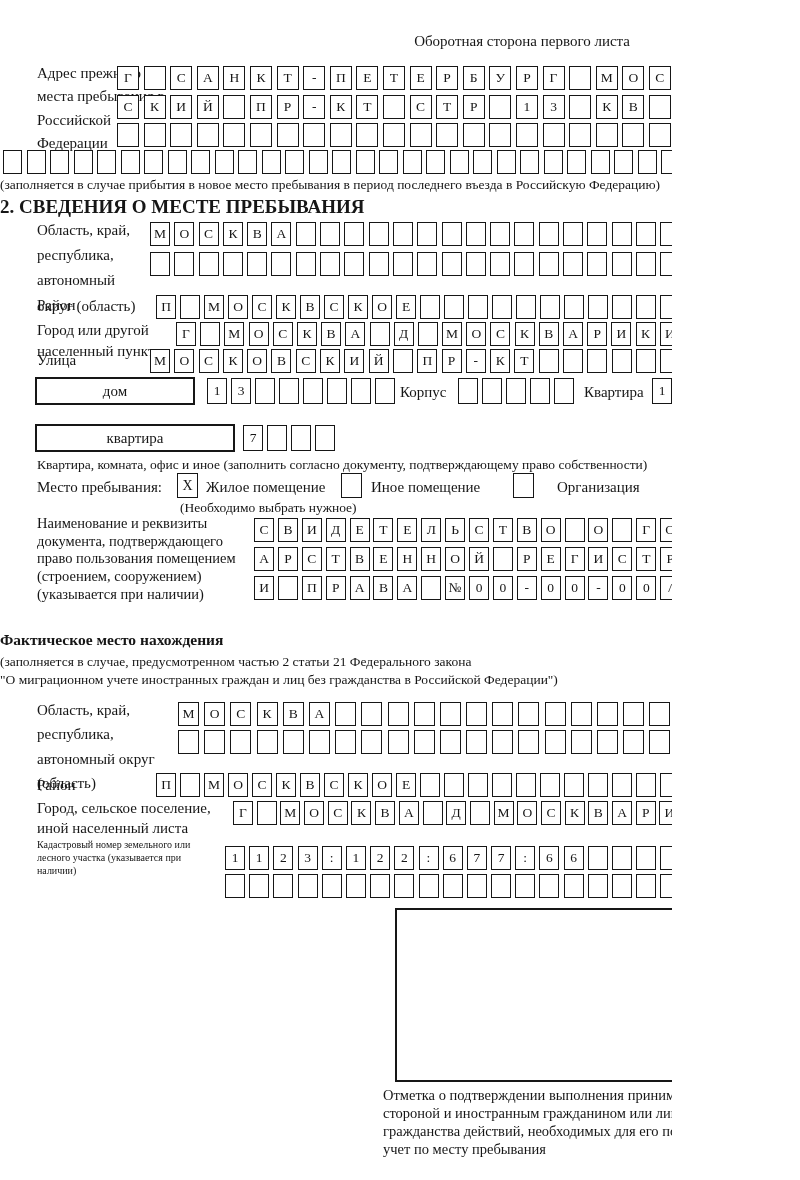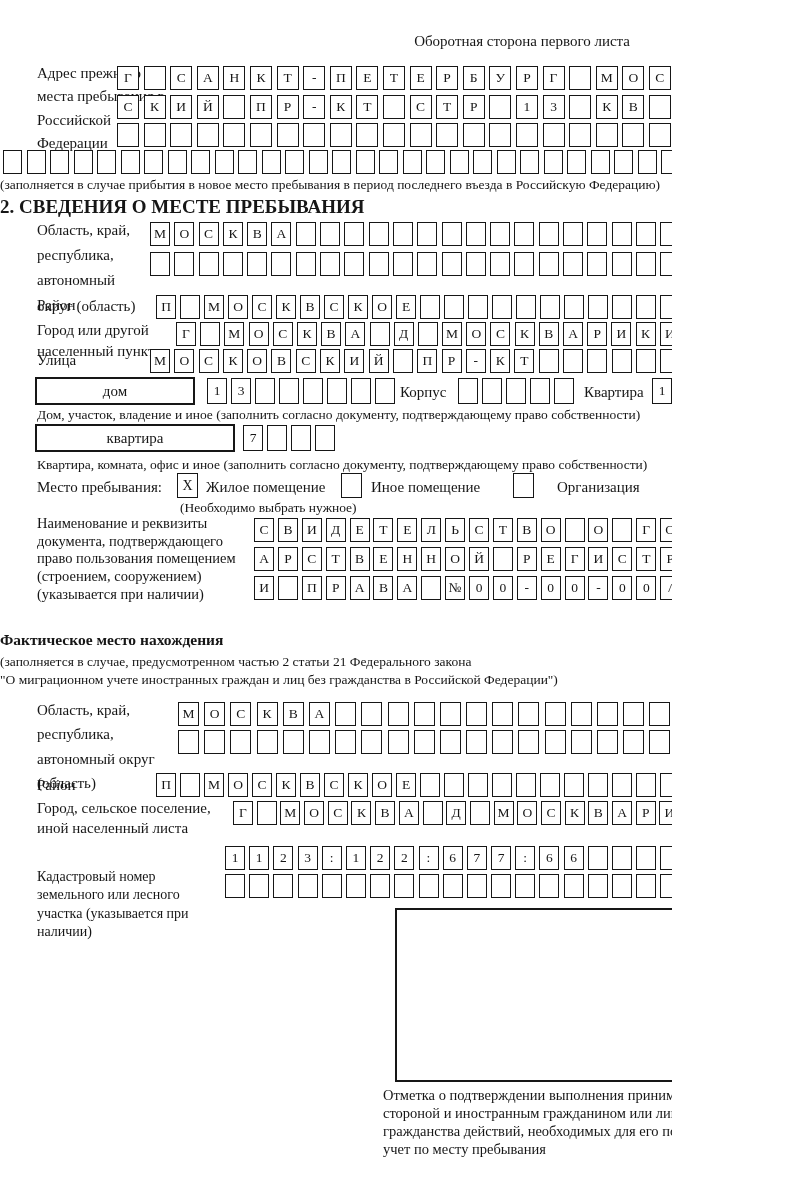--- a/index.html
+++ b/index.html
@@ -304,21 +304,20 @@
       <div class="cell"></div>
       <div class="cell"></div>
     </div>
   <div class="abs lbl" style="left:584px;top:381px;">Квартира</div>
   <div class="cells" style="left:652px;top:378px;--cw:20px;--g:4px;--ch:26px;">
       <div class="cell">1</div>
       <div class="cell"></div>
       <div class="cell"></div>
       <div class="cell"></div>
     </div>
-  <div class="abs small" style="left:37px;top:407px;">Дом, участок, владение и иное (заполнить согласно документу, подтверждающему право собственности)</div>
 
   <div class="widebox" style="left:35px;top:424px;width:200px;height:28px;">квартира</div>
   <div class="cells" style="left:243px;top:425px;--cw:20px;--g:4px;--ch:26px;">
       <div class="cell">7</div>
       <div class="cell"></div>
       <div class="cell"></div>
       <div class="cell"></div>
     </div>
   <div class="abs small" style="left:37px;top:457px;">Квартира, комната, офис и иное (заполнить согласно документу, подтверждающему право собственности)</div>
 
@@ -504,21 +503,21 @@
       <div class="cell">К</div>
       <div class="cell">В</div>
       <div class="cell">А</div>
       <div class="cell">Р</div>
       <div class="cell">И</div>
       <div class="cell">К</div>
       <div class="cell">И</div>
       <div class="cell"></div>
     </div>
 
-  <div class="abs" style="left:37px;top:868px;width:160px;font-size:14px;line-height:1.32;">Кадастровый номер земельного или лесного участка (указывается при наличии)</div>
+  <div class="abs" style="left:37px;top:838px;width:160px;font-size:10px;line-height:1.32;">Кадастровый номер земельного или лесного участка (указывается при наличии)</div>
   <div class="cells" style="left:225px;top:846px;--cw:20px;--g:4.2px;">
       <div class="cell">1</div>
       <div class="cell">1</div>
       <div class="cell">2</div>
       <div class="cell">3</div>
       <div class="cell">:</div>
       <div class="cell">1</div>
       <div class="cell">2</div>
       <div class="cell">2</div>
       <div class="cell">:</div>

